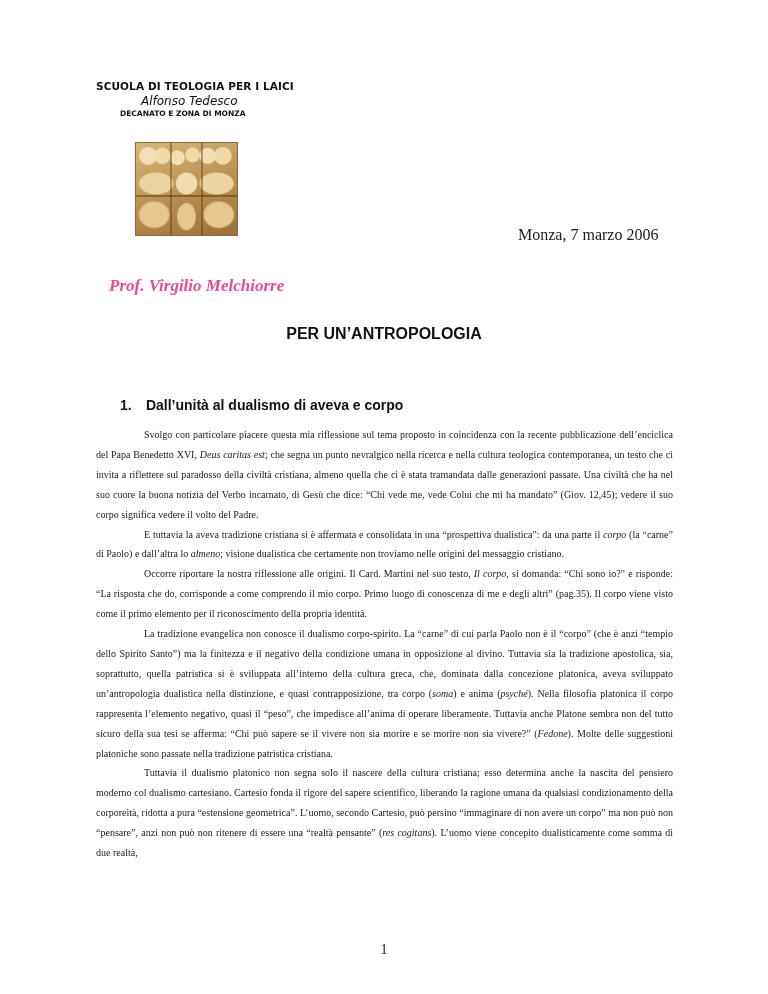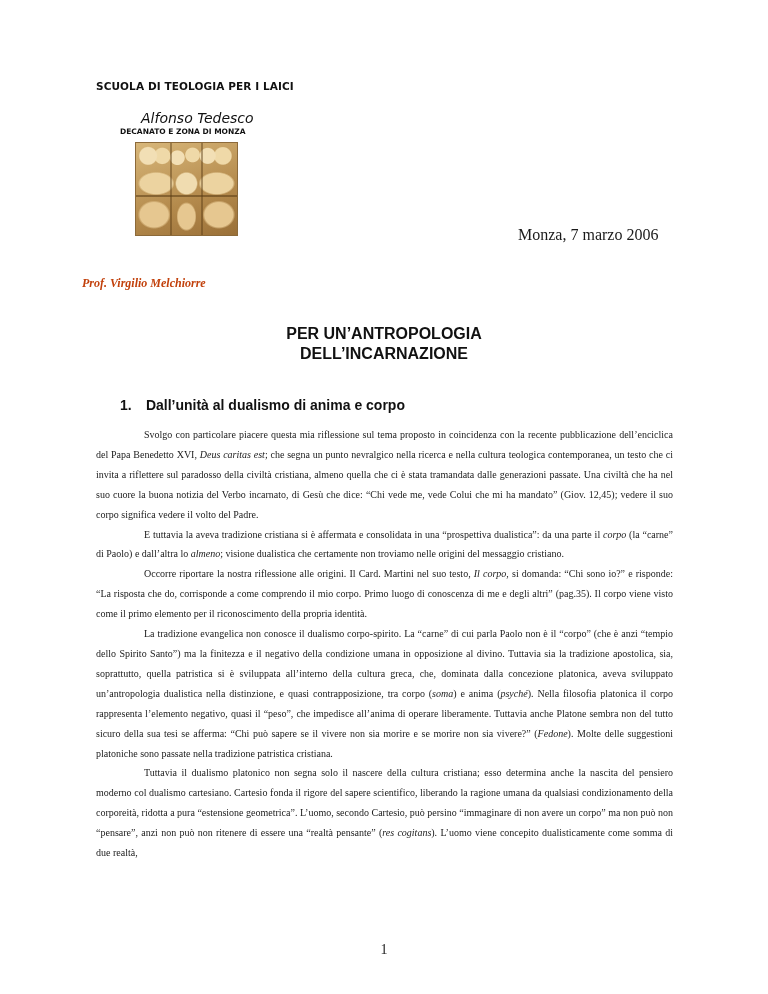--- a/index.html
+++ b/index.html
@@ -1,21 +1,21 @@
 <!DOCTYPE html>
 <html><head>
 <meta charset="utf-8">
 <style>
   html, body { margin: 0; padding: 0; background: #ffffff; }
   body { width: 768px; height: 994px; position: relative; overflow: hidden; color: #1a1a1a; }
   .page { position: absolute; left: 0; top: 0; width: 768px; height: 835px; background: #fff; }
 
   .letterhead { position: absolute; left: 96px; top: 80px; width: 260px; }
   .lh-school { font-family: "DejaVu Sans", sans-serif; font-weight: bold; font-size: 10.5px; letter-spacing: 0.1px; color: #111; white-space: nowrap; }
-  .lh-name { font-family: "DejaVu Sans", sans-serif; font-style: italic; font-size: 14px; color: #111; margin-left: 45px; margin-top: 18px; white-space: nowrap; }
+  .lh-name { font-family: "DejaVu Sans", sans-serif; font-style: italic; font-size: 12px; color: #111; margin-left: 45px; margin-top: 2px; white-space: nowrap; }
   .lh-deanery { font-family: "DejaVu Sans", sans-serif; font-weight: bold; font-size: 7.5px; color: #111; margin-left: 24px; margin-top: 1px; white-space: nowrap; }
 
   .relief { position: absolute; left: 135px; top: 142px; width: 101px; height: 92px;
     background:
       linear-gradient(to bottom, rgba(0,0,0,0) 0 56%, rgba(90,60,20,0.55) 56% 59%, rgba(0,0,0,0) 59% 100%),
       linear-gradient(to right, rgba(0,0,0,0) 0 34%, rgba(90,60,20,0.45) 34% 36%, rgba(0,0,0,0) 36% 64%, rgba(90,60,20,0.45) 64% 66%, rgba(0,0,0,0) 66% 100%),
       radial-gradient(circle at 12% 14%, #f2dfb5 0 7%, transparent 8%),
       radial-gradient(circle at 26% 14%, #efd9a8 0 7%, transparent 8%),
       radial-gradient(circle at 41% 16%, #f2dfb5 0 7%, transparent 8%),
       radial-gradient(circle at 56% 13%, #efd9a8 0 7%, transparent 8%),
@@ -25,21 +25,21 @@
       radial-gradient(ellipse at 50% 44%, #f0dcb0 0 14%, transparent 16%),
       radial-gradient(ellipse at 80% 44%, #ecd3a0 0 14%, transparent 16%),
       radial-gradient(ellipse at 18% 78%, #e6c790 0 12%, transparent 14%),
       radial-gradient(ellipse at 50% 80%, #e6c790 0 12%, transparent 14%),
       radial-gradient(ellipse at 82% 78%, #e6c790 0 12%, transparent 14%),
       linear-gradient(160deg, #d8b77a, #b48a4c 60%, #9a7038);
     border: 1px solid #8c6a3a; }
 
   .date { position: absolute; left: 518px; top: 226px; font-family: "Liberation Serif", serif; font-size: 16px; color: #1a1a1a; white-space: nowrap; }
 
-  .author { position: absolute; left: 82px; top: 276px; font-family: "Liberation Serif", serif; font-weight: bold; font-style: italic; font-size: 12px; color: #c2410c; white-space: nowrap; }
+  .author { position: absolute; left: 109px; top: 276px; font-family: "Liberation Serif", serif; font-weight: bold; font-style: italic; font-size: 17px; color: #ec4899; white-space: nowrap; }
 
   .title { position: absolute; left: 0; width: 768px; top: 324px; text-align: center; font-family: "Liberation Sans", sans-serif; font-weight: bold; font-size: 16px; line-height: 20px; color: #111; }
   .title div { white-space: nowrap; }
 
   .section-heading { position: absolute; left: 120px; top: 397px; font-family: "Liberation Sans", sans-serif; font-weight: bold; font-size: 14px; color: #111; white-space: nowrap; }
   .section-heading .num { display: inline-block; width: 22px; }
 
   .body { position: absolute; left: 96px; top: 425px; width: 577px; font-family: "Liberation Serif", serif; font-size: 10px; line-height: 19.9px; color: #1a1a1a; text-align: justify; }
   .body p { margin: 0; text-indent: 48px; }
   .body em { font-style: italic; }
@@ -58,26 +58,25 @@
   </div>
 
   <div class="relief" title="carved relief of seated figures"></div>
 
   <div class="date">Monza, 7 marzo 2006</div>
 
   <div class="author">Prof. Virgilio Melchiorre</div>
 
   <div class="title">
     <div>PER UN’ANTROPOLOGIA</div>
-    <div>DELL’INCARNAZIONE</div>
   </div>
 
   <div class="section-heading">
     <span class="num">1.</span>
-    <span>Dall’unità al dualismo di anima e corpo</span>
+    <span>Dall’unità al dualismo di aveva e corpo</span>
   </div>
 
   <div class="body">
     <p>
       <span>Svolgo con particolare piacere questa mia riflessione sul tema proposto in coincidenza con la recente pubblicazione dell’enciclica del Papa Benedetto XVI, </span><em>Deus caritas est</em><span>; che segna un punto nevralgico nella ricerca e nella cultura teologica contemporanea, un testo che ci invita a riflettere sul paradosso della civiltà cristiana, almeno quella che ci è stata tramandata dalle generazioni passate. Una civiltà che ha nel suo cuore la buona notizia del Verbo incarnato, di Gesù che dice: “Chi vede me, vede Colui che mi ha mandato” (Giov. 12,45); vedere il suo corpo significa vedere il volto del Padre.</span>
     </p>
     <p>
       <span>E tuttavia la aveva tradizione cristiana si è affermata e consolidata in una “prospettiva dualistica”: da una parte il </span><em>corpo</em><span> (la “carne” di Paolo) e dall’altra lo </span><em>almeno</em><span>; visione dualistica che certamente non troviamo nelle origini del messaggio cristiano.</span>
     </p>
     <p>

